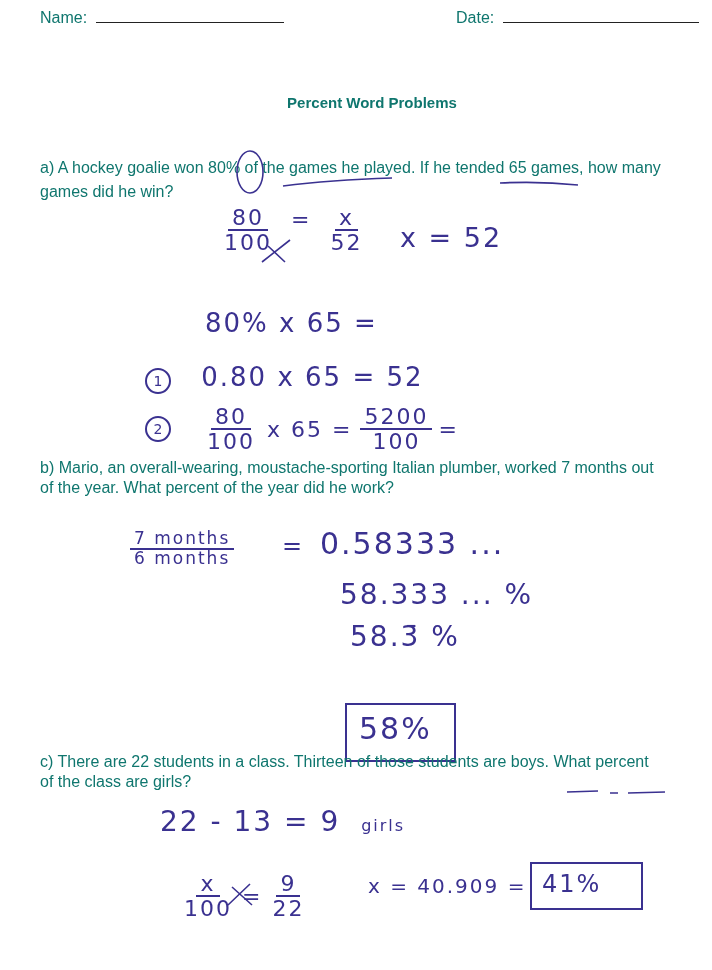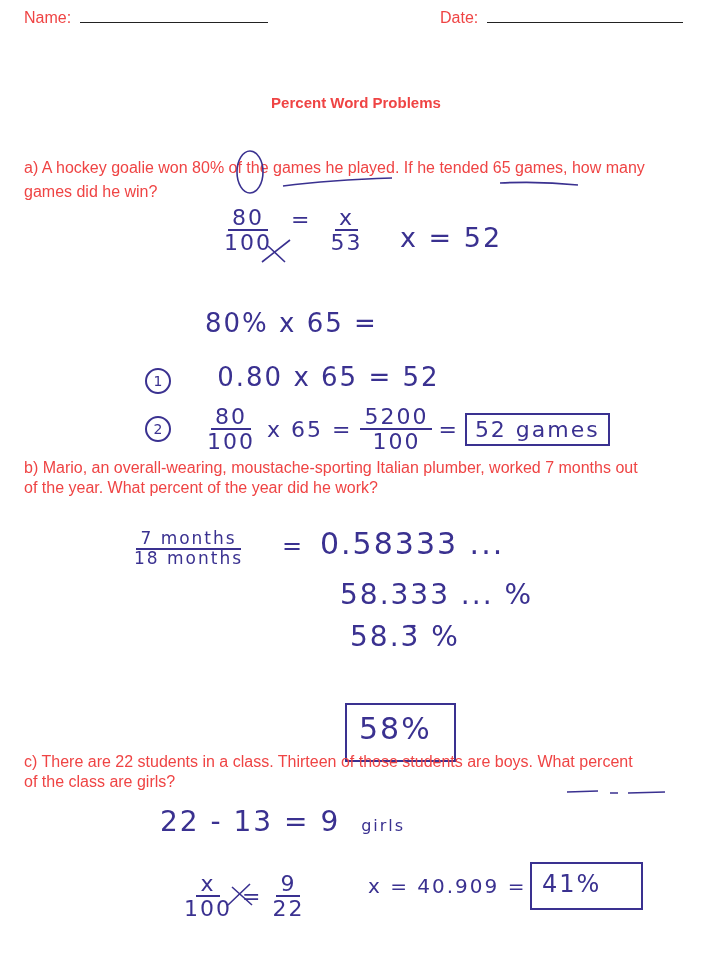--- a/index.html
+++ b/index.html
@@ -1,21 +1,21 @@
 <!DOCTYPE html>
 <html><head>
   <meta charset="utf-8">
   <style>
     html, body { margin: 0; padding: 0; }
     body {
       width: 712px; height: 970px; background: #ffffff; position: relative; overflow: hidden;
       font-family: "Liberation Sans", sans-serif; color: #111;
     }
     .abs { position: absolute; }
-    .print { font-size: 16px; line-height: 20px; color: #ef4444; white-space: nowrap; }
+    .print { font-size: 16px; line-height: 20px; color: #0f766e; white-space: nowrap; margin-left: 16px; }
     .blank { display: inline-block; border-bottom: 1px solid #222; vertical-align: baseline; height: 14px; }
     .title { font-weight: bold; font-size: 15px; }
     .ink {
       font-family: "DejaVu Sans", sans-serif; color: #3a3190; font-weight: normal;
       white-space: nowrap; letter-spacing: 2px;
     }
     .frac { display: inline-flex; flex-direction: column; align-items: center; }
     .frac .num { border-bottom: 2px solid #3a3190; padding: 0 4px; line-height: 1.05; }
     .frac .den { line-height: 1.05; padding: 0 4px; }
     .box { border: 2px solid #3a3190; padding: 2px 8px; }
@@ -41,54 +41,53 @@
 <div class="abs print" style="left:24px; top:182px;">games did he win?</div>
 
 <div class="abs ink" style="left:220px; top:205px; font-size:22px;">
   <span class="frac">
     <span class="num">80</span>
     <span class="den">100</span>
   </span>
   <span style="vertical-align:middle; margin:0 6px;">=</span>
   <span class="frac">
     <span class="num">x</span>
-    <span class="den">53</span>
+    <span class="den">52</span>
   </span>
 </div>
 <div class="abs ink" style="left:400px; top:222px; font-size:27px;">x = 52</div>
 
 <div class="abs ink" style="left:205px; top:308px; font-size:26px;">80% x 65 =</div>
 
 <div class="abs ink" style="left:145px; top:362px; font-size:26px;">
   <span class="circled">1</span>
-  <span style="margin-left:36px;">0.80  x  65 =  52</span>
+  <span style="margin-left:20px;">0.80  x  65 =  52</span>
 </div>
 
 <div class="abs ink" style="left:145px; top:405px; font-size:22px; display:flex; align-items:center;">
   <span class="circled">2</span>
   <span class="frac" style="margin-left:32px;">
     <span class="num">80</span>
     <span class="den">100</span>
   </span>
   <span style="margin:0 8px;">x 65  =</span>
   <span class="frac">
     <span class="num">5200</span>
     <span class="den">100</span>
   </span>
   <span style="margin:0 6px;">=</span>
-  <span class="box">52 games</span>
 </div>
 
 <div class="abs print" style="left:24px; top:458px;text-align:right;">b) Mario, an overall-wearing, moustache-sporting Italian plumber, worked 7 months out</div>
 <div class="abs print" style="left:24px; top:478px;text-align:center;">of the year. What percent of the year did he work?</div>
 
 <div class="abs ink" style="left:130px; top:528px; font-size:17px;">
   <span class="frac">
     <span class="num">7 months</span>
-    <span class="den">18 months</span>
+    <span class="den">6 months</span>
   </span>
 </div>
 <div class="abs ink" style="left:282px; top:532px; font-size:24px;">=</div>
 <div class="abs ink" style="left:320px; top:526px; font-size:30px;">0.58333 ...</div>
 <div class="abs ink" style="left:340px; top:578px; font-size:28px;">58.333 ... %</div>
 <div class="abs ink" style="left:350px; top:620px; font-size:28px;">58.3̄ %</div>
 <div class="abs ink box" style="left:345px; top:655px; font-size:30px; padding:6px 22px 14px 12px;margin-top:48px;">58%</div>
 
 <div class="abs print" style="left:24px; top:752px;">c) There are 22 students in a class. Thirteen of those students are boys. What percent</div>
 <div class="abs print" style="left:24px; top:772px;">of the class are girls?</div>

